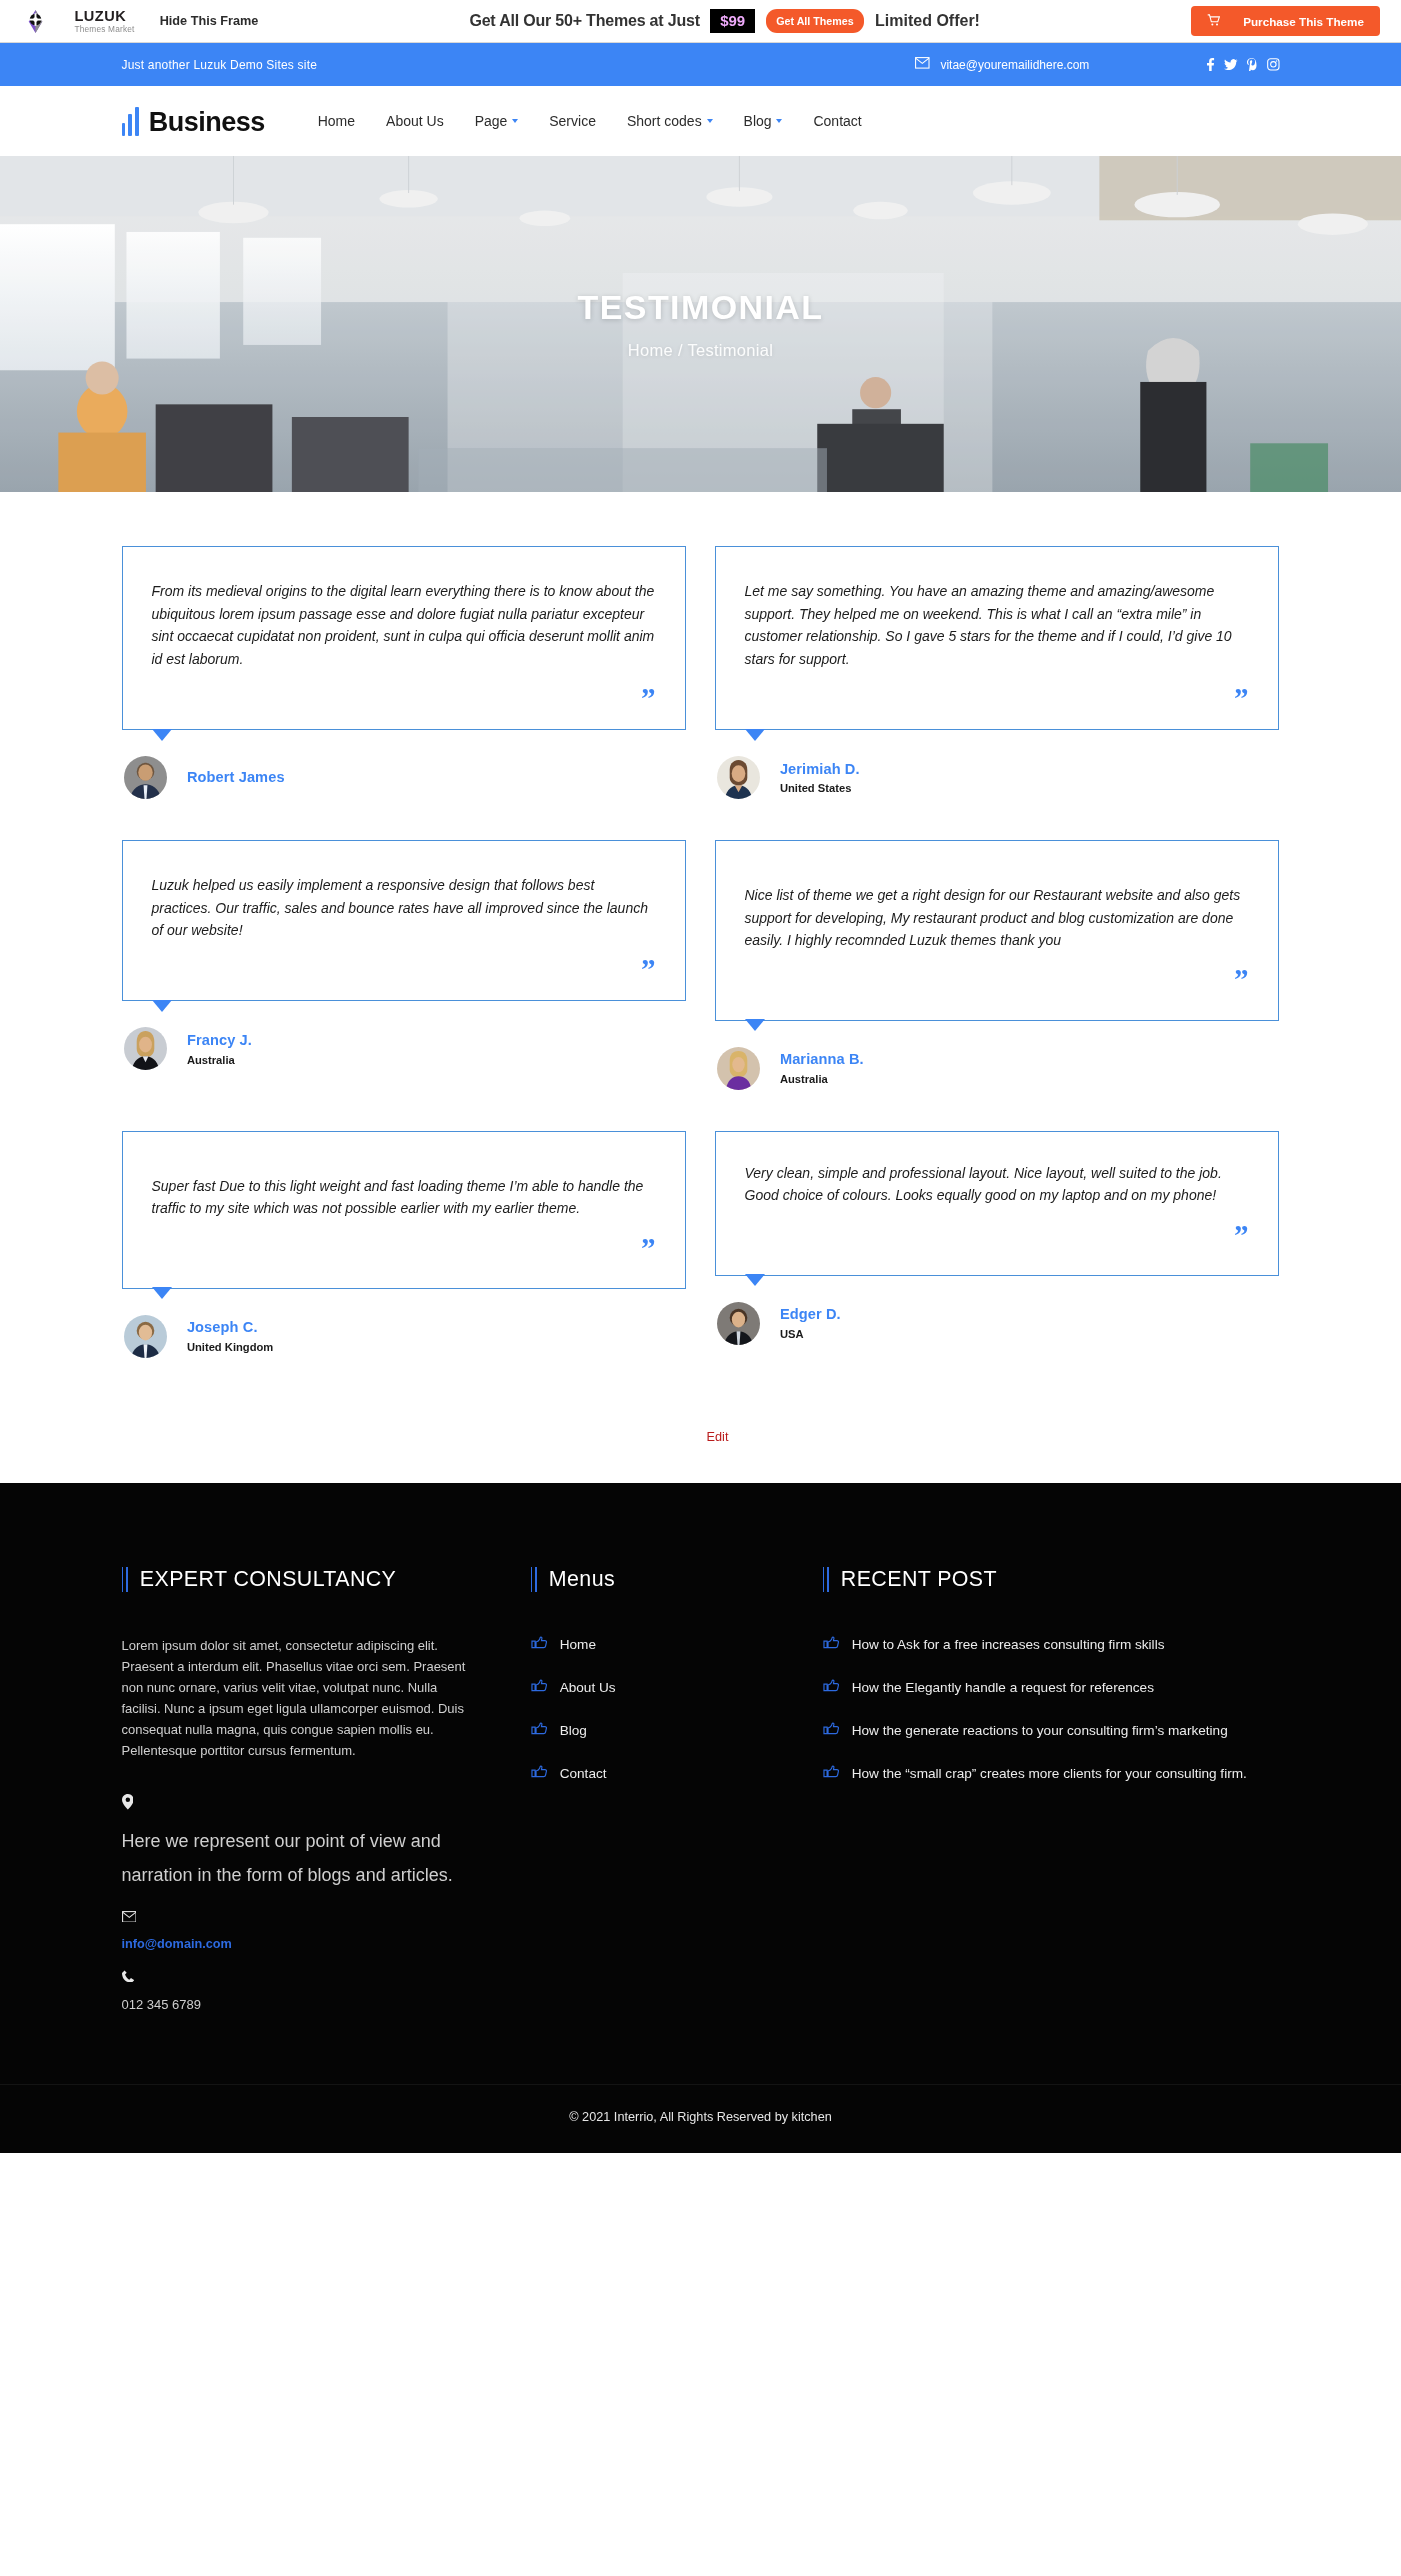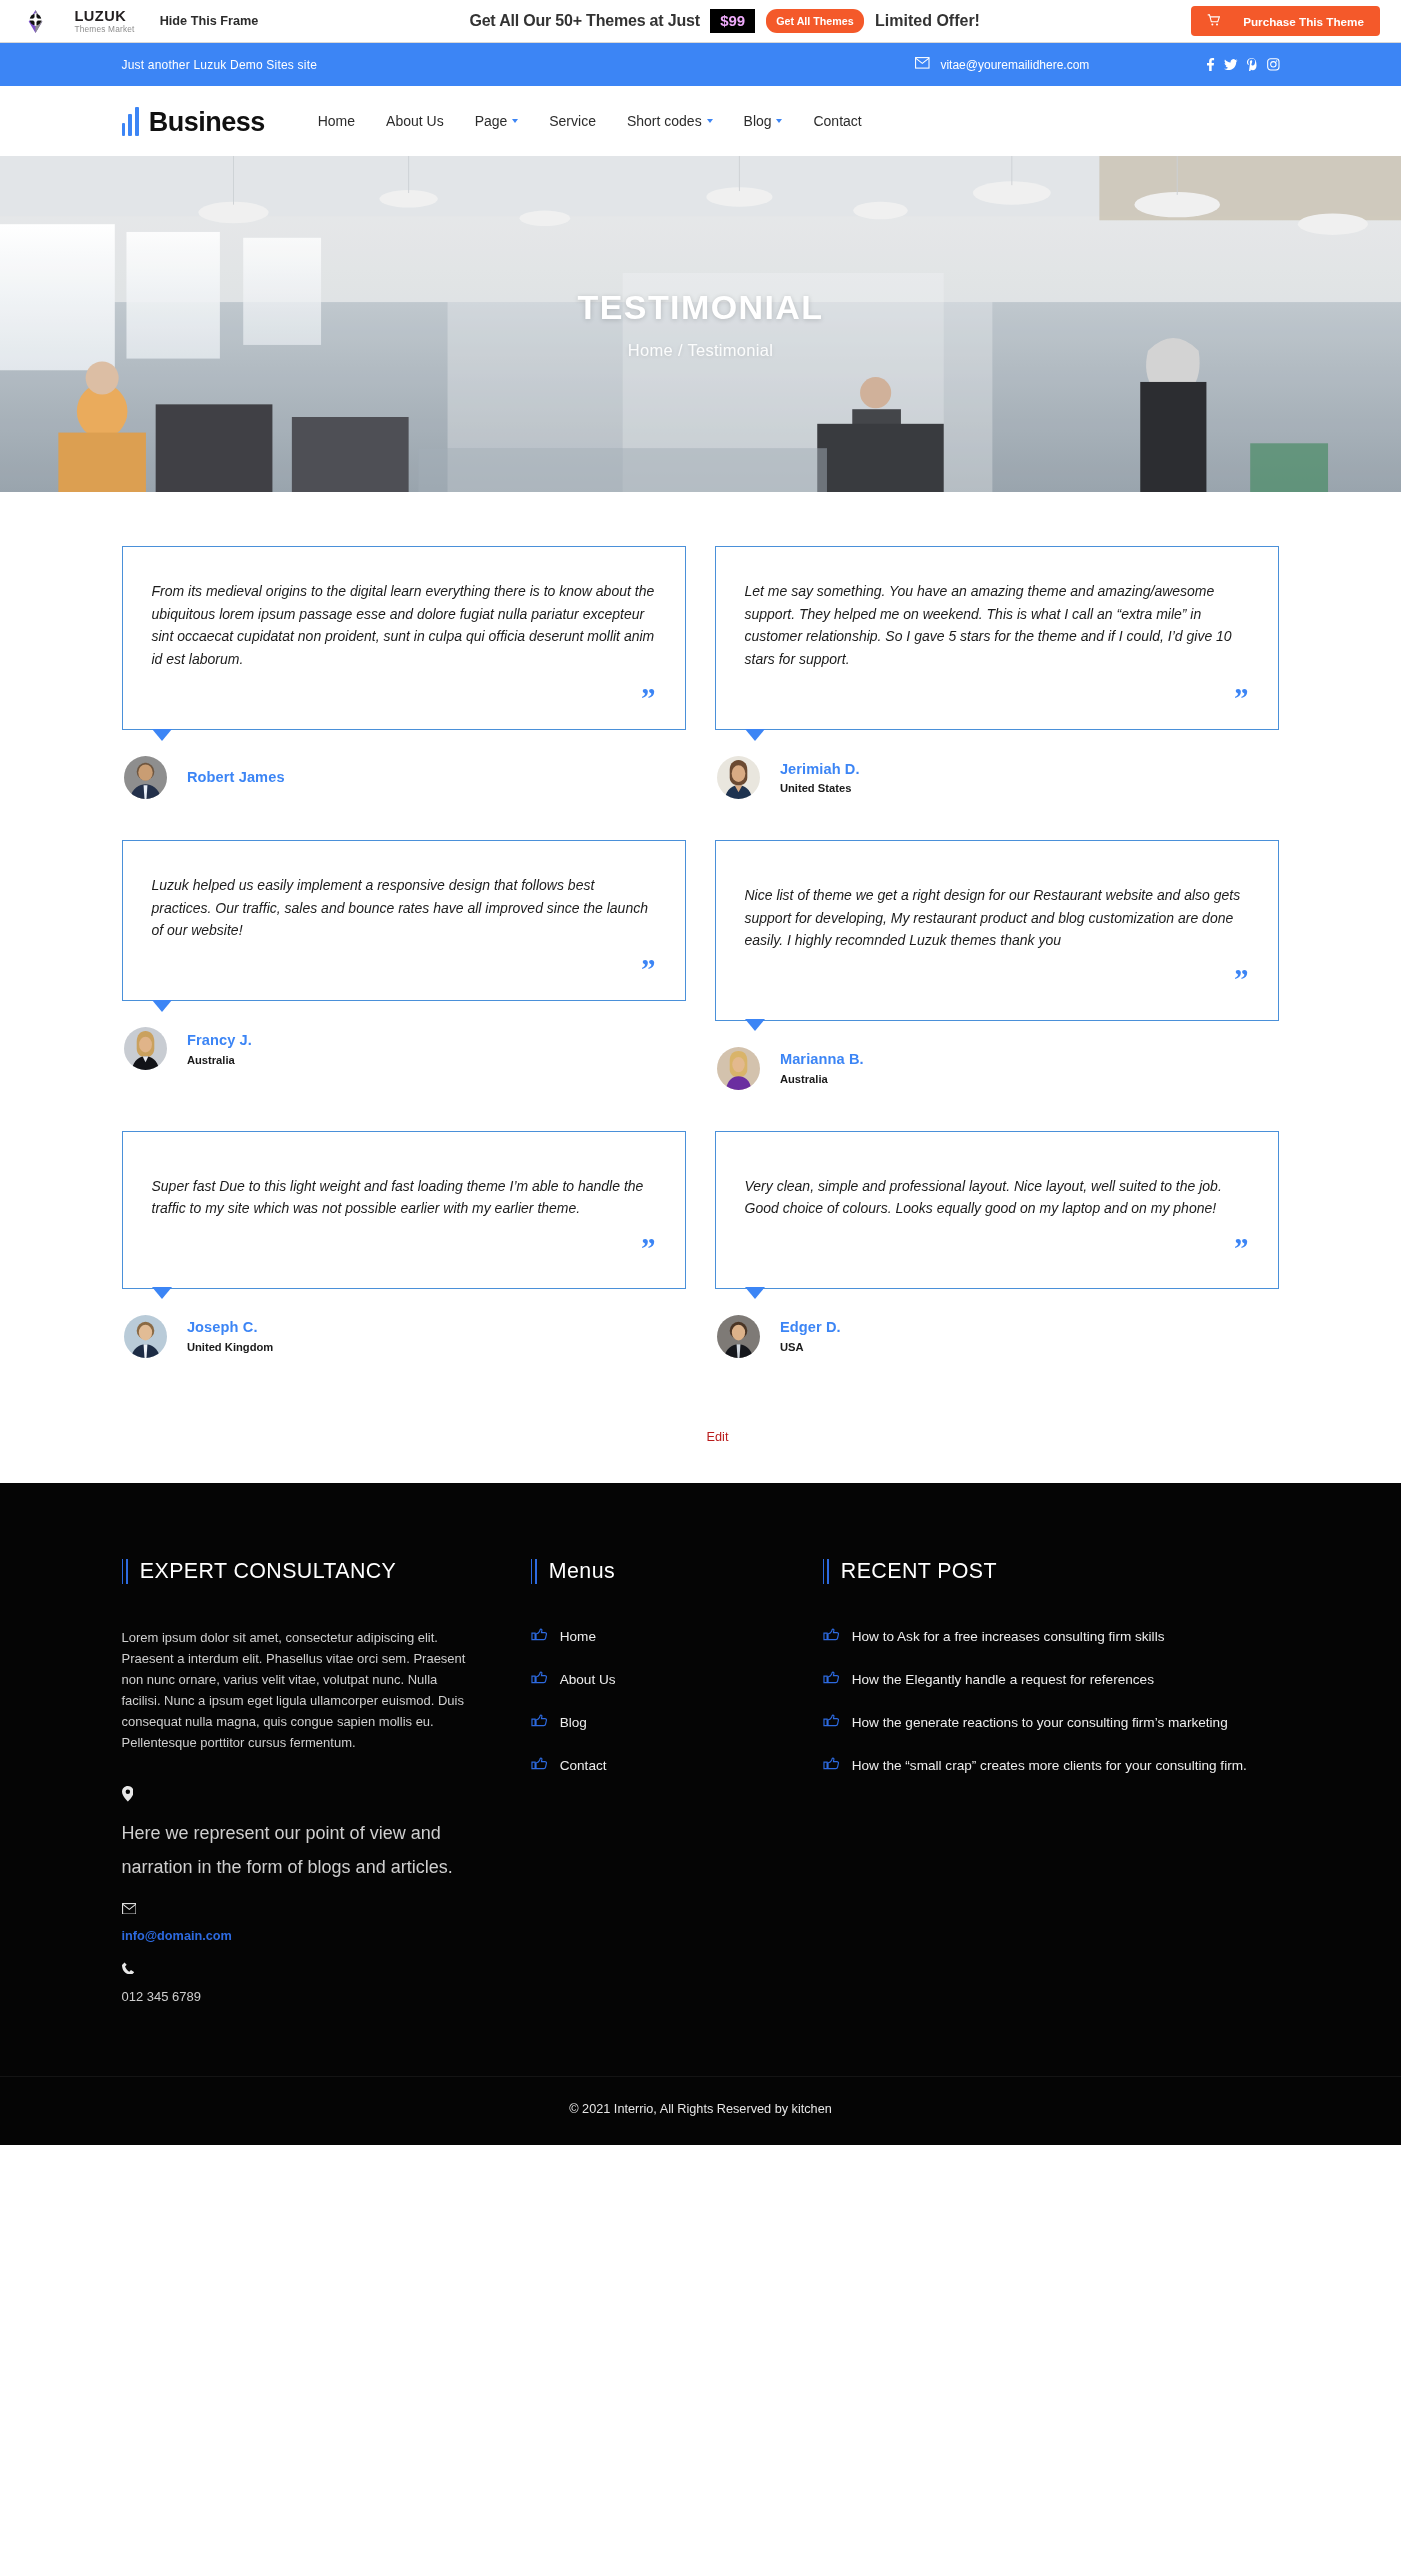--- a/index.html
+++ b/index.html
@@ -150,21 +150,21 @@
   .tm-name { font-size: 14.6px; font-weight: 700; color: #3c85f5; letter-spacing: 0.1px; }
   .tm-place { font-size: 11.2px; font-weight: 700; color: #1a1a1a; margin-top: 5.8px; }
 
   .edit-link {
     width: 1158px; margin: 0 auto; padding: 33px 0 39px 34px;
     font-size: 12.7px; color: #b91c1c; cursor: pointer; text-align: center;
   }
 
   
   .footer { background: #050505; color: #d9d9d9; padding: 76px 0 0; }
-  .footer-inner { width: 1158px; margin: 0 auto; display: flex; }
+  .footer-inner { width: 1158px; margin: 8px auto; display: flex; }
   .fcol-1 { width: 409px; padding-right: 58px; }
   .fcol-2 { width: 292px; }
   .fcol-3 { width: 457px; }
   .f-head {
     display: flex; align-items: center; gap: 11.7px;
     font-size: 21.4px; color: #fff; letter-spacing: 0.4px; margin-bottom: 43px;
   }
   .f-bars { display: flex; gap: 2.9px; }
   .f-bars i { display: block; width: 1.9px; height: 25px; background: #2d6ae0; }
   .f-para { font-size: 13px; line-height: 1.62; color: #cfcfcf; }
@@ -494,21 +494,21 @@
             </svg>
         </div>
         <div>
           <div class="tm-name">Joseph C.</div>
           <div class="tm-place">United Kingdom</div>
         </div>
       </div>
     </div>
 
     <div class="tm-col">
-      <div class="tm-card" style="padding-top:43px;padding-bottom:25px">
+      <div class="tm-card" style="padding-top:30px;padding-bottom:25px">
         <div class="tm-text">Very clean, simple and professional layout. Nice layout, well suited to the job. Good choice of colours. Looks equally good on my laptop and on my phone!</div>
         <div class="tm-quote">”</div>
         <div class="tm-tail"></div>
       </div>
       <div class="tm-author">
         <div class="tm-avatar">
           <svg width="43" height="43" viewBox="0 0 44 44">
               <rect width="44" height="44" fill="#7e7a76"></rect>
               <circle cx="22" cy="16" r="9" fill="#4a3525"></circle>
               <ellipse cx="22" cy="18" rx="6.8" ry="8" fill="#dcb28a"></ellipse>

